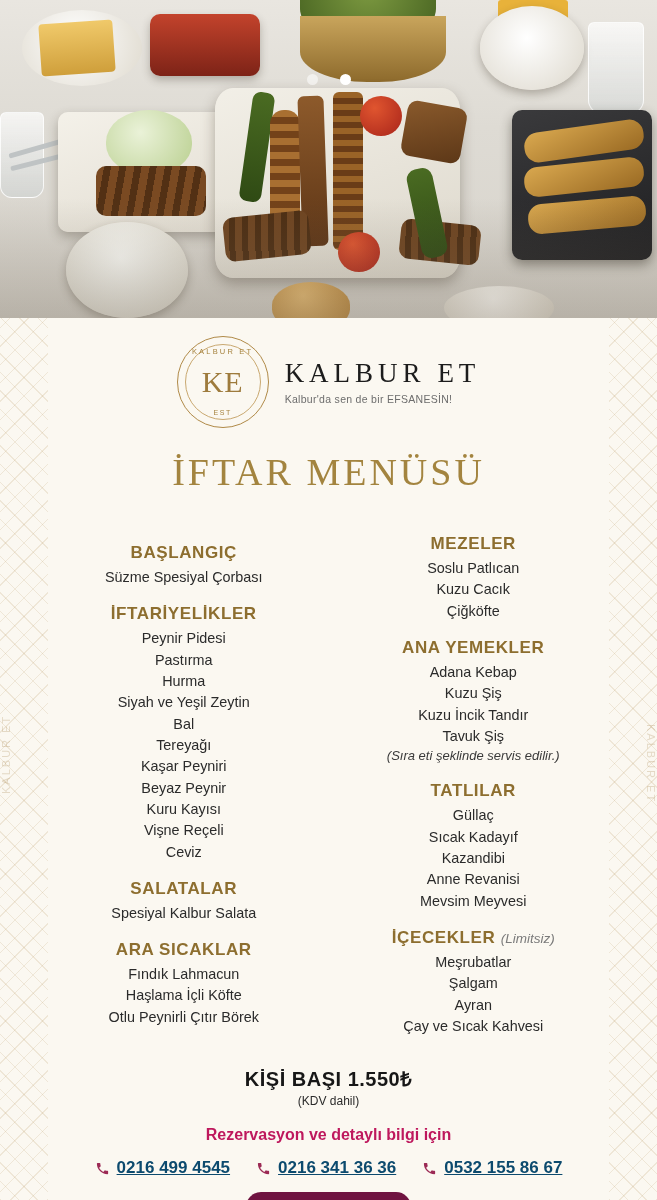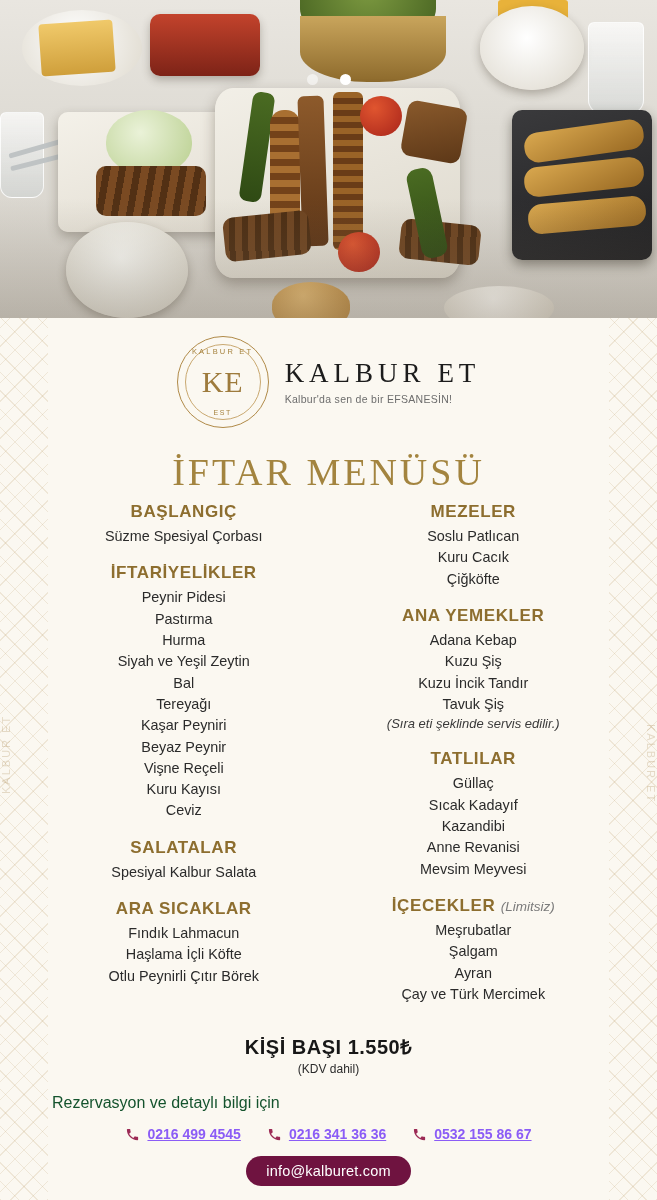--- a/index.html
+++ b/index.html
@@ -260,21 +260,21 @@
     text-align: center;
     font-family: "Liberation Serif", serif;
     font-size: 38px;
     letter-spacing: 3px;
     color: #a3843f;
     margin-top: 22px;
     font-weight: normal;
   }
 
   .columns {
-    display: flex; gap: 26px; margin-top: 8px;
+    display: flex; gap: 26px; margin-top: 40px; align-items: center;
   }
   .col { flex: 1; text-align: center; }
   .section + .section { margin-top: 16px; }
   .section-title {
     font-size: 17px; font-weight: bold; color: #8d6e2f;
     letter-spacing: 0.6px; margin-bottom: 4px;
   }
   .section-title .sub {
     font-weight: normal; font-style: italic; color: #7b7b7b; font-size: 13.5px;
     letter-spacing: 0;
@@ -286,30 +286,30 @@
     font-size: 13px; font-style: italic; color: #3a3a3a; line-height: 1.4;
   }
 
   .price-block { text-align: center; margin-top: 26px; }
   .price {
     font-size: 20px; font-weight: bold; color: #171717; letter-spacing: 0.5px; margin-top: 28px;
   }
   .price-sub { font-size: 12px; color: #2b2b2b; margin-top: 2px; }
 
   .reservation {
-    text-align: left; margin-top: 18px;
-    font-size: 16px; font-weight: normal; color: #14532d;
+    text-align: center; margin-top: 18px;
+    font-size: 16px; font-weight: bold; color: #be185d;
   }
   .phones {
     display: flex; justify-content: center; align-items: center;
     gap: 26px; margin-top: 14px;
   }
   .phone {
     display: flex; align-items: center; gap: 7px;
-    font-size: 14px; font-weight: bold; color: #8b5cf6; white-space: nowrap;
+    font-size: 17px; font-weight: bold; color: #0c4a6e; white-space: nowrap;
   }
   .phone svg { display: block; }
   .email-pill {
     margin: 14px auto 0;
     width: fit-content;
     background: #6f1340;
     color: #ffffff;
     font-size: 14.5px;
     padding: 7px 20px;
     border-radius: 16px;
@@ -399,22 +399,22 @@
           <div class="section">
             <div class="section-title">İFTARİYELİKLER</div>
             <div class="item">Peynir Pidesi</div>
             <div class="item">Pastırma</div>
             <div class="item">Hurma</div>
             <div class="item">Siyah ve Yeşil Zeytin</div>
             <div class="item">Bal</div>
             <div class="item">Tereyağı</div>
             <div class="item">Kaşar Peyniri</div>
             <div class="item">Beyaz Peynir</div>
+            <div class="item">Kuru Kayısı</div>
             <div class="item">Vişne Reçeli</div>
-            <div class="item">Kuru Kayısı</div>
             <div class="item">Ceviz</div>
           </div>
 
           <div class="section">
             <div class="section-title">SALATALAR</div>
             <div class="item">Spesiyal Kalbur Salata</div>
           </div>
 
           <div class="section">
             <div class="section-title">ARA SICAKLAR</div>
@@ -423,21 +423,21 @@
             <div class="item">Otlu Peynirli Çıtır Börek</div>
           </div>
 
         </div>
 
         <div class="col">
 
           <div class="section">
             <div class="section-title">MEZELER</div>
             <div class="item">Soslu Patlıcan</div>
-            <div class="item">Kuru Cacık</div>
+            <div class="item">Kuzu Cacık</div>
             <div class="item">Çiğköfte</div>
           </div>
 
           <div class="section">
             <div class="section-title">ANA YEMEKLER</div>
             <div class="item">Adana Kebap</div>
             <div class="item">Kuzu Şiş</div>
             <div class="item">Kuzu İncik Tandır</div>
             <div class="item">Tavuk Şiş</div>
             <div class="note">(Sıra eti şeklinde servis edilir.)</div>
@@ -453,21 +453,21 @@
           </div>
 
           <div class="section">
             <div class="section-title">
               <span>İÇECEKLER</span>
               <span class="sub">(Limitsiz)</span>
             </div>
             <div class="item">Meşrubatlar</div>
             <div class="item">Şalgam</div>
             <div class="item">Ayran</div>
-            <div class="item">Çay ve Türk Mercimek</div>
+            <div class="item">Çay ve Sıcak Kahvesi</div>
           </div>
 
         </div>
       </div>
 
       <div class="price-block">
         <div class="price">KİŞİ BAŞI 1.550₺</div>
         <div class="price-sub">(KDV dahil)</div>
       </div>
 

